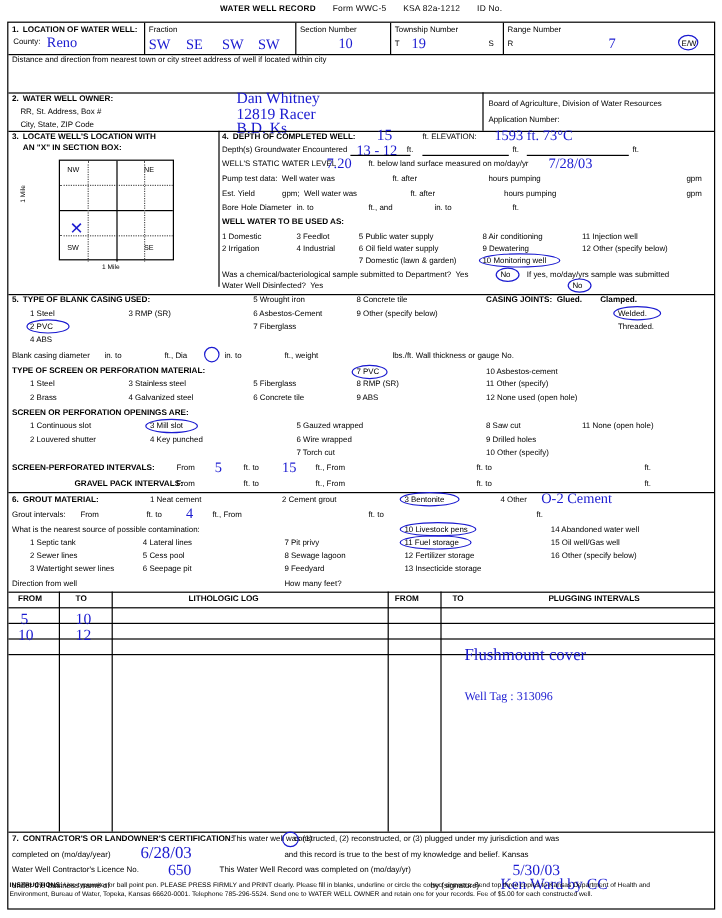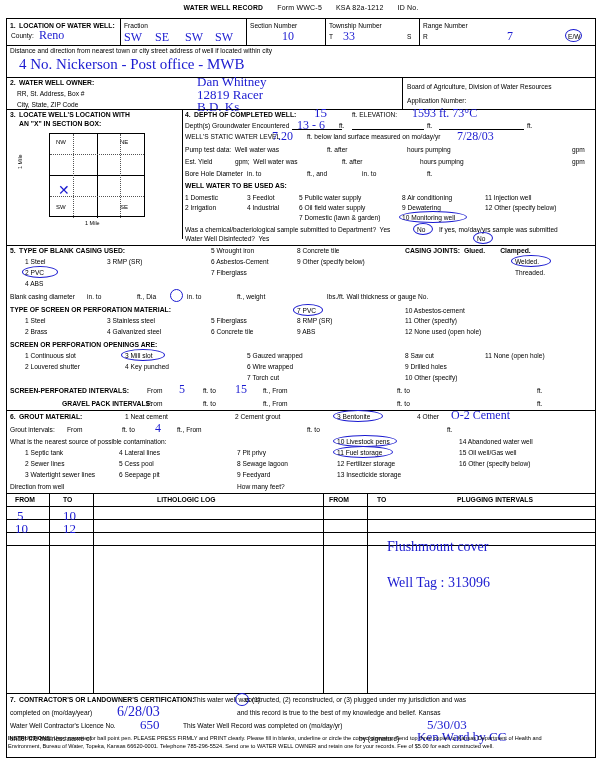--- a/index.html
+++ b/index.html
@@ -39,32 +39,31 @@
     <div class="hw" style="left:117px;top:11px;font-size:12px;">SW</div>
     <div class="hw" style="left:148px;top:11px;font-size:12px;">SE</div>
     <div class="hw" style="left:178px;top:11px;font-size:12px;">SW</div>
     <div class="hw" style="left:208px;top:11px;font-size:12px;">SW</div>
     <div class="vl" style="left:239px;top:0px;height:26px;"></div>
     <div class="t" style="left:243px;top:3px;">Section Number</div>
     <div class="hw" style="left:275px;top:10px;font-size:12px;">10</div>
     <div class="vl" style="left:318px;top:0px;height:26px;"></div>
     <div class="t" style="left:322px;top:3px;">Township Number</div>
     <div class="t" style="left:322px;top:14px;">T</div>
-    <div class="hw" style="left:336px;top:10px;font-size:12px;">33</div>
+    <div class="hw" style="left:336px;top:10px;font-size:12px;">19</div>
     <div class="t" style="left:400px;top:14px;">S</div>
     <div class="vl" style="left:412px;top:0px;height:26px;"></div>
     <div class="t" style="left:416px;top:3px;">Range Number</div>
     <div class="t" style="left:416px;top:14px;">R</div>
     <div class="hw" style="left:500px;top:10px;font-size:12px;">7</div>
     <div class="t" style="left:561px;top:14px;">E/W</div>
     <div class="circ" style="left:558px;top:10px;width:15px;height:11px;"></div>
 
     <div class="ln" style="left:0;top:26px;width:588px;"></div>
     <div class="t" style="left:3px;top:28px;">Distance and direction from nearest town or city street address of well if located within city</div>
-    <div class="hw" style="left:12px;top:37px;font-size:15px;">4 No. Nickerson - Post office - MWB</div>
 
     <div class="ln" style="left:0;top:58px;width:588px;"></div>
     <div class="tb" style="left:3px;top:60px;">2.</div>
     <div class="tb" style="left:12px;top:60px;">WATER WELL OWNER:</div>
     <div class="hw" style="left:190px;top:55px;font-size:13px;">Dan Whitney</div>
     <div class="t" style="left:10px;top:71px;">RR, St. Address, Box #</div>
     <div class="hw" style="left:190px;top:68px;font-size:13px;">12819 Racer</div>
     <div class="t" style="left:10px;top:82px;">City, State, ZIP Code</div>
     <div class="hw" style="left:190px;top:80px;font-size:13px;">B.D. Ks</div>
     <div class="vl" style="left:395px;top:58px;height:32px;"></div>
@@ -94,21 +93,21 @@
     <div class="t" style="left:10px;top:150px;font-size:5.5px;transform:rotate(-90deg);transform-origin:left top;">1 Mile</div>
     <div class="t" style="left:78px;top:201px;font-size:5.5px;">1 Mile</div>
 
     <div class="tb" style="left:178px;top:92px;">4.</div>
     <div class="tb" style="left:187px;top:92px;">DEPTH OF COMPLETED WELL:</div>
     <div class="hw" style="left:307px;top:86px;font-size:13px;">15</div>
     <div class="t" style="left:345px;top:92px;">ft. ELEVATION:</div>
     <div class="hw" style="left:405px;top:87px;font-size:12px;">1593 ft. 73°C</div>
 
     <div class="t" style="left:178px;top:103px;">Depth(s) Groundwater Encountered</div>
-    <div class="hw" style="left:290px;top:99px;font-size:12px;">13 - 6</div>
+    <div class="hw" style="left:290px;top:99px;font-size:12px;">13 - 12</div>
     <div class="t" style="left:332px;top:103px;">ft.</div>
     <div class="t" style="left:420px;top:103px;">ft.</div>
     <div class="t" style="left:520px;top:103px;">ft.</div>
     <div class="ln" style="left:285px;top:110px;width:50px;"></div>
     <div class="ln" style="left:345px;top:110px;width:72px;"></div>
     <div class="ln" style="left:432px;top:110px;width:85px;"></div>
 
     <div class="t" style="left:178px;top:114px;">WELL'S STATIC WATER LEVEL</div>
     <div class="hw" style="left:265px;top:110px;font-size:12px;">7.20</div>
     <div class="t" style="left:300px;top:114px;">ft. below land surface measured on mo/day/yr</div>
@@ -285,21 +284,21 @@
     <div class="ln" style="left:0;top:513px;width:588px;"></div>
     <div class="ln" style="left:0;top:526px;width:588px;"></div>
 
     <div class="hw" style="left:10px;top:489px;font-size:13px;">5</div>
     <div class="hw" style="left:56px;top:489px;font-size:13px;">10</div>
 
     <div class="hw" style="left:8px;top:502px;font-size:13px;">10</div>
     <div class="hw" style="left:56px;top:502px;font-size:13px;">12</div>
 
     <div class="hw" style="left:380px;top:520px;font-size:14px;">Flushmount cover</div>
-    <div class="hw" style="left:380px;top:556px;font-size:14px;">Well Tag : 313096</div>
+    <div class="hw" style="left:380px;top:556px;font-size:10px;">Well Tag : 313096</div>
 
     <div class="ln" style="left:0;top:674px;width:588px;"></div>
     <div class="tb" style="left:3px;top:677px;">7.</div>
     <div class="tb" style="left:12px;top:677px;">CONTRACTOR'S OR LANDOWNER'S CERTIFICATION:</div>
     <div class="t" style="left:186px;top:677px;">This water well was (1)</div>
     <div class="t" style="left:238px;top:677px;">constructed, (2) reconstructed, or (3) plugged under my jurisdiction and was</div>
     <div class="circ" style="left:228px;top:674px;width:12px;height:11px;"></div>
 
     <div class="t" style="left:3px;top:690px;">completed on (mo/day/year)</div>
     <div class="hw" style="left:110px;top:685px;font-size:14px;">6/28/03</div>

